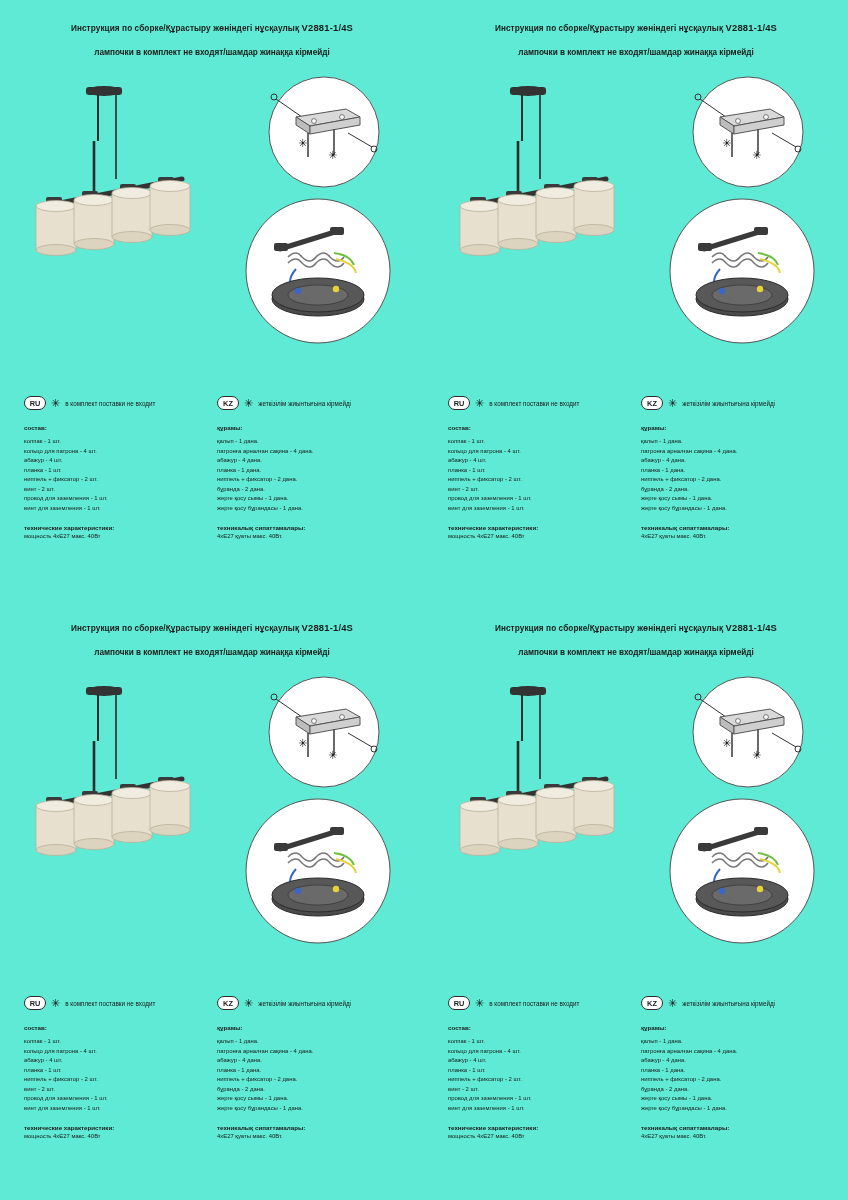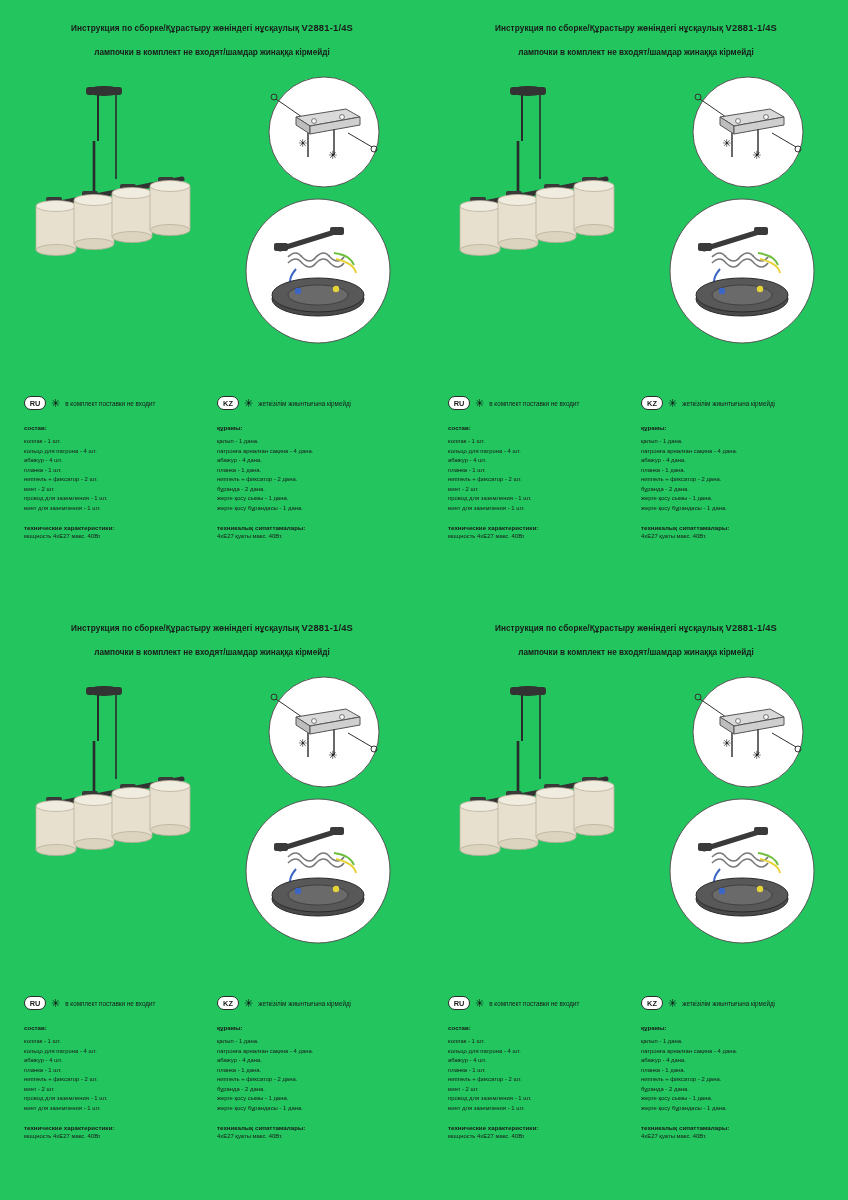--- a/index.html
+++ b/index.html
@@ -5,21 +5,21 @@
   * { box-sizing: border-box; }
   html, body {
     margin: 0; padding: 0;
     background: #ffffff;
     font-family: "Liberation Sans", sans-serif;
   }
   .page {
     position: relative;
     width: 848px;
     height: 1200px;
-    background: #22c55e;
+    background: #5eead4;
     overflow: hidden;
   }
   
   .grid {
     position: absolute;
     left: 0; top: 0;
     width: 848px; height: 1200px;
     display: grid;
     grid-template-columns: 424px 424px;
     grid-template-rows: 600px 600px;

